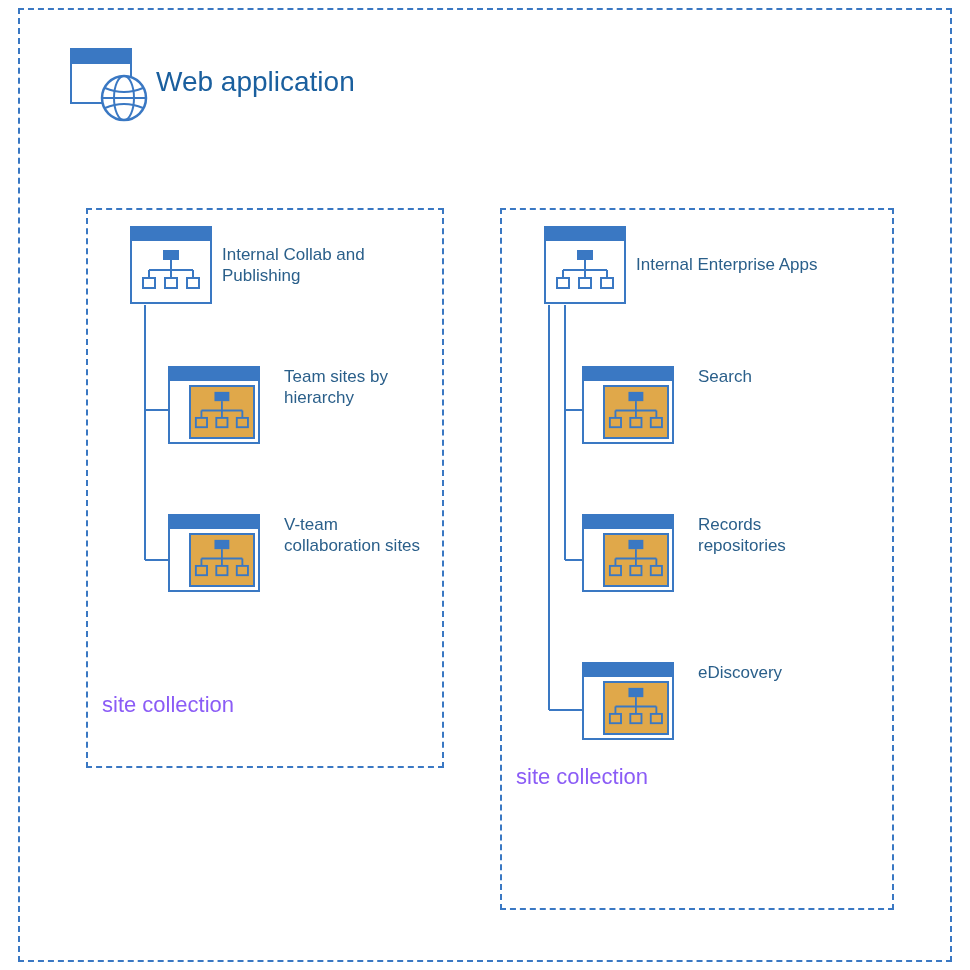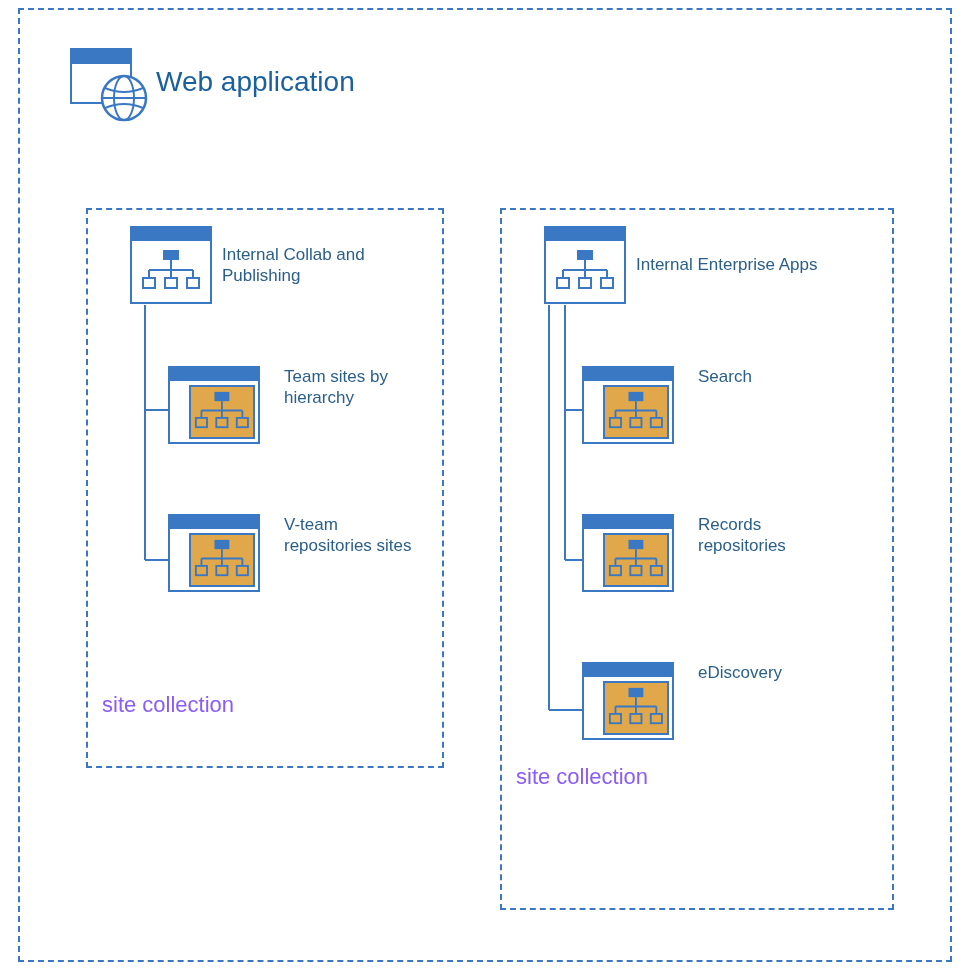--- a/index.html
+++ b/index.html
@@ -186,21 +186,21 @@
         <svg class="subsite-icon" width="92" height="78">
             <use href="#site-sub"></use>
           </svg>
         <div class="label">Team sites by hierarchy</div>
       </div>
 
       <div class="child-row" style="margin-top:70px">
         <svg class="subsite-icon" width="92" height="78">
             <use href="#site-sub"></use>
           </svg>
-        <div class="label">V-team repositories sites</div>
+        <div class="label">V-team collaboration sites</div>
       </div>
 
       <div class="sc-label" style="margin-top:100px">site collection</div>
     </div>
 
     <div class="collection" style="width:394px;height:702px">
       <svg style="position:absolute;left:0;top:0;pointer-events:none" width="394" height="702">
         <line x1="47" y1="95" x2="47" y2="500" stroke="#3a78c3" stroke-width="2"></line>
         <line x1="63" y1="95" x2="63" y2="350" stroke="#3a78c3" stroke-width="2"></line>
         <line x1="63" y1="200" x2="82" y2="200" stroke="#3a78c3" stroke-width="2"></line>

